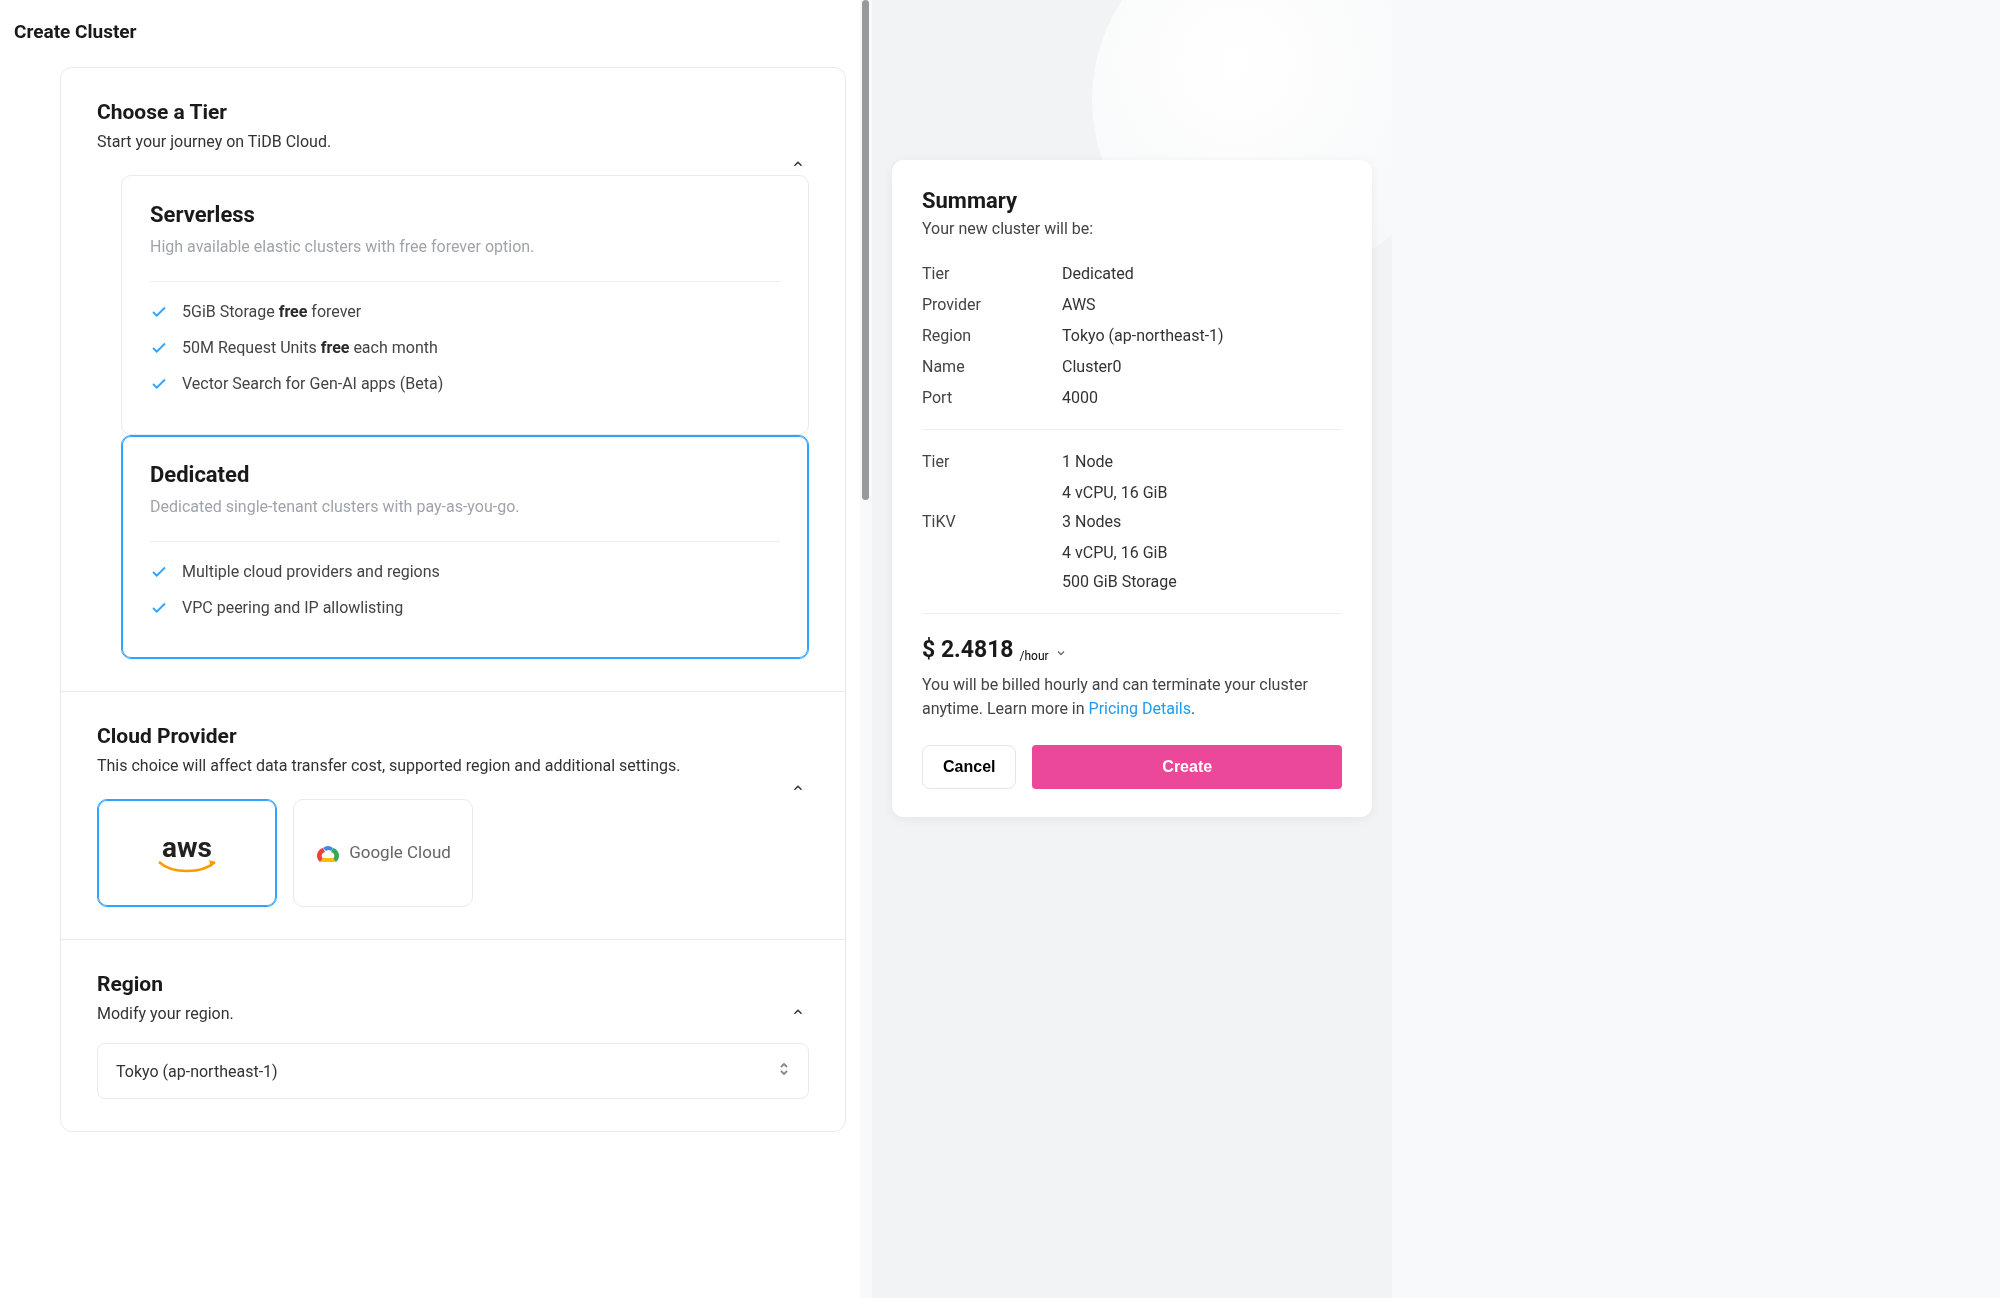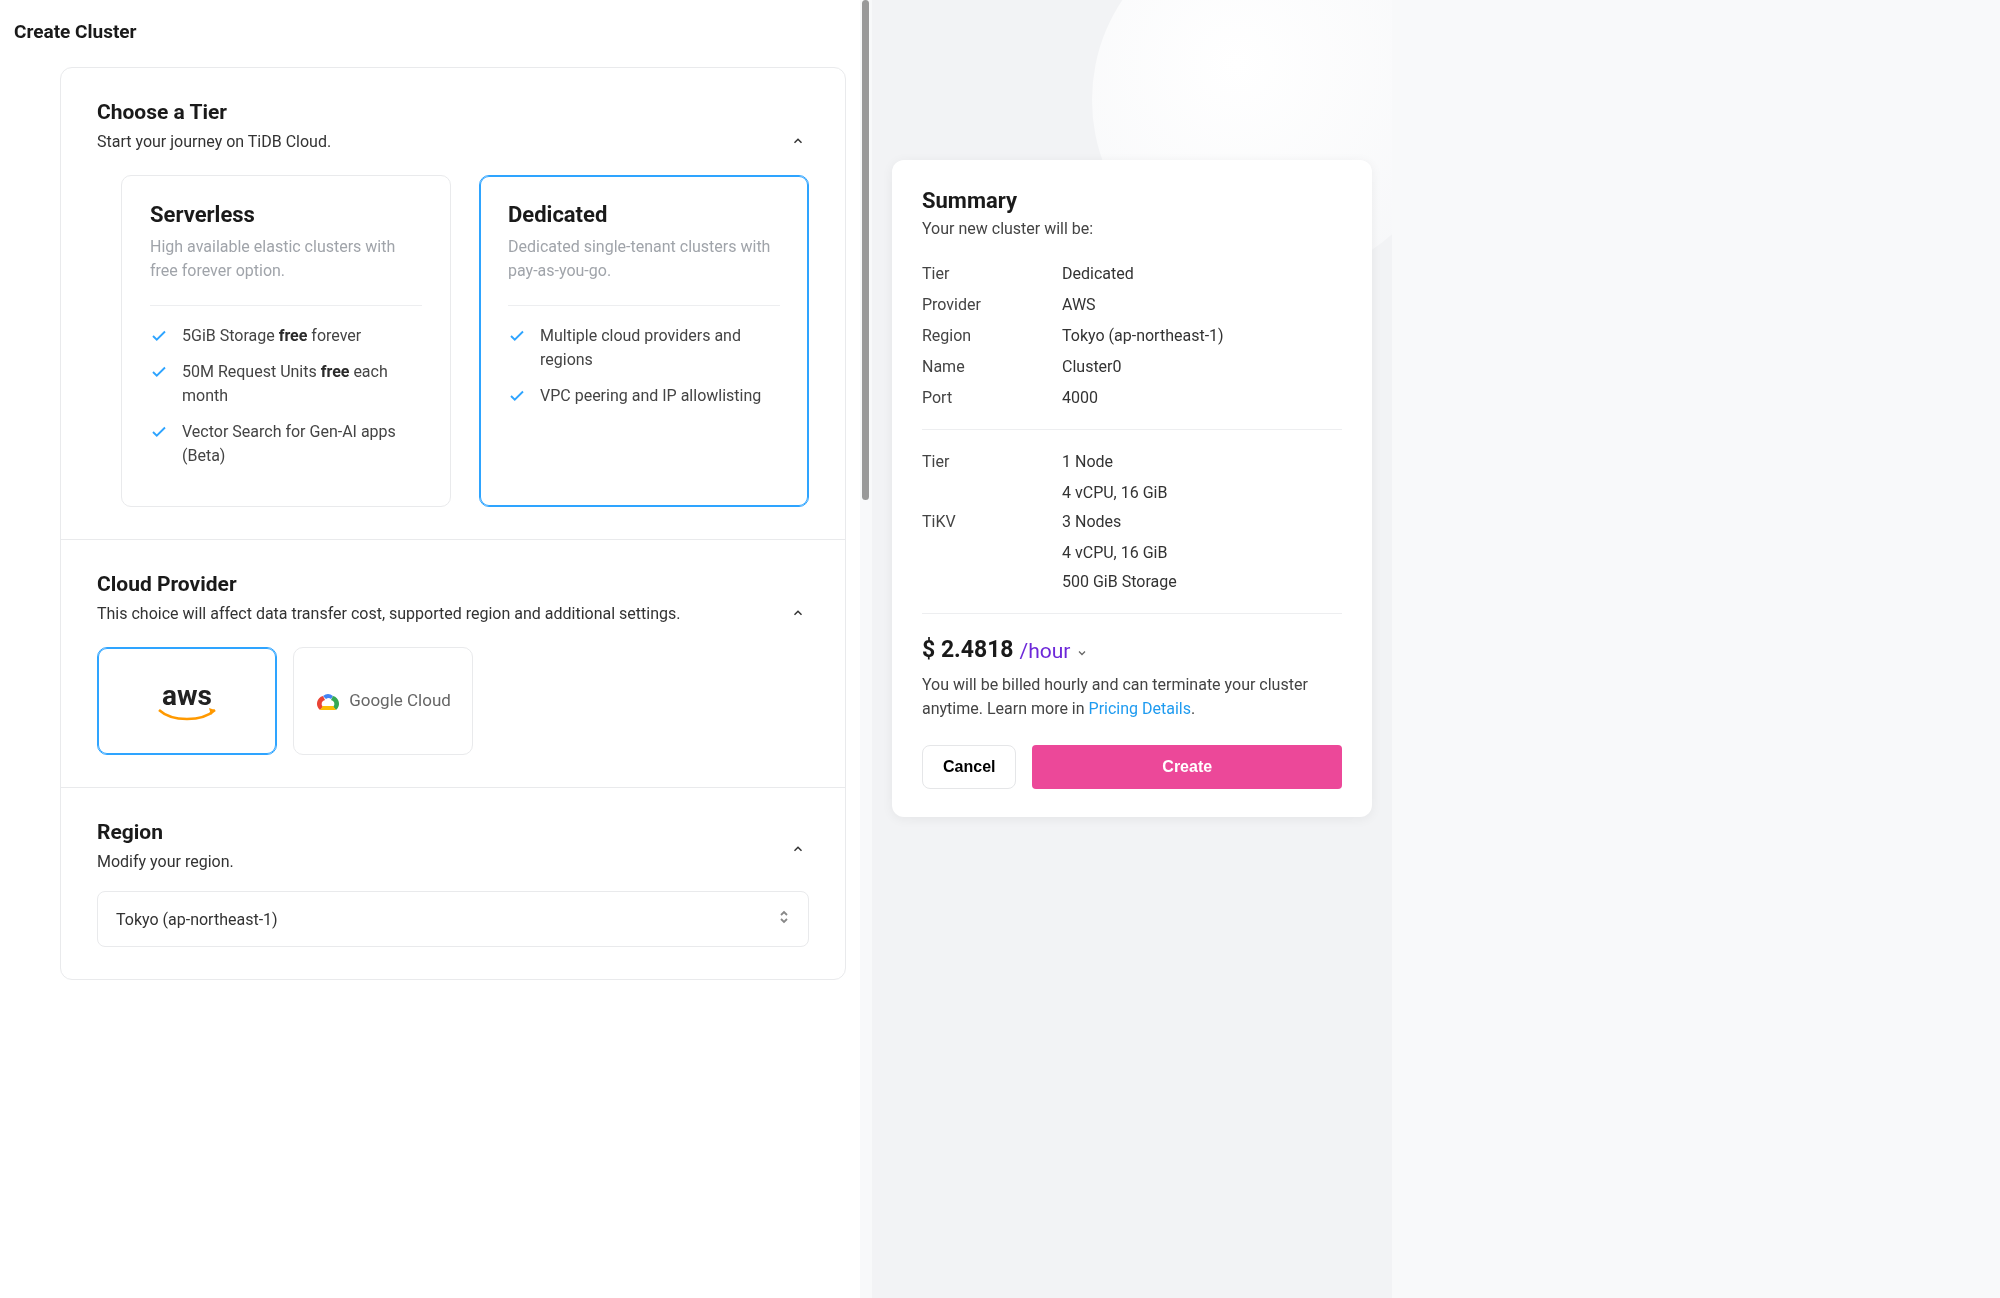--- a/index.html
+++ b/index.html
@@ -33,21 +33,21 @@
       margin: 0 14px 0 60px;
     }
     .section {
       padding: 32px 36px;
       border-bottom: 1px solid #e9eaec;
     }
     .section:last-child { border-bottom: none; }
     .section-header {
       display: flex;
       justify-content: space-between;
-      align-items: center;
+      align-items: flex-end;
     }
     .section-title {
       font-size: 21px;
       font-weight: 700;
       margin-bottom: 8px;
     }
     .section-sub {
       color: #333;
       font-size: 16px;
       margin-bottom: 24px;
@@ -56,22 +56,21 @@
       width: 22px;
       height: 22px;
       display: flex;
       align-items: center;
       justify-content: center;
       margin-top: 6px;
       color: #333;
     }
     .tier-grid {
       display: grid;
-      grid-template-columns: 1fr 1fr;
-      gap: 28px;
+      grid-template-columns: 1fr;
       padding-left: 24px;
     }
     .tier-card {
       border: 1px solid #e9eaec;
       border-radius: 10px;
       padding: 26px 28px;
       cursor: pointer;
     }
     .tier-card.selected {
       border-color: #2ea4ff;
@@ -205,21 +204,21 @@
       margin: 22px 0;
     }
     .spec-line { font-size: 16px; color: #333; margin-bottom: 10px; padding-left: 140px; }
     .price-row {
       display: flex;
       align-items: flex-end;
       gap: 6px;
       margin-bottom: 10px;
     }
     .price-amount { font-size: 23px; font-weight: 700; }
-    .price-unit { font-size: 21px; color: #6d28d9; }
+    .price-unit { font-size: 12px; color: #000000; }
     .billing-note { font-size: 16px; color: #444; line-height: 1.5; margin-bottom: 24px; }
     .link { color: #1e9bf0; cursor: pointer; }
     .button-row { display: flex; gap: 16px; }
     .btn-cancel {
       border: 1px solid #e5e6e8;
       background: #fff;
       border-radius: 8px;
       padding: 12px 20px;
       font-size: 16px;
       font-weight: 600;

